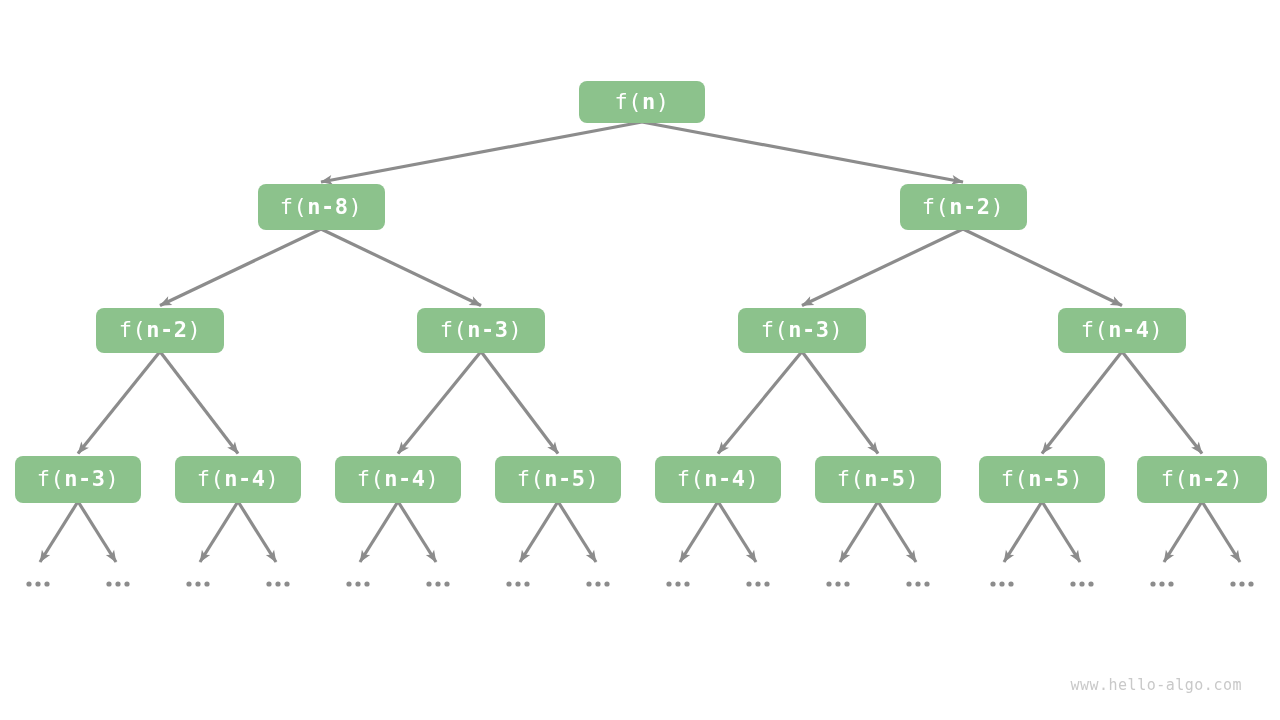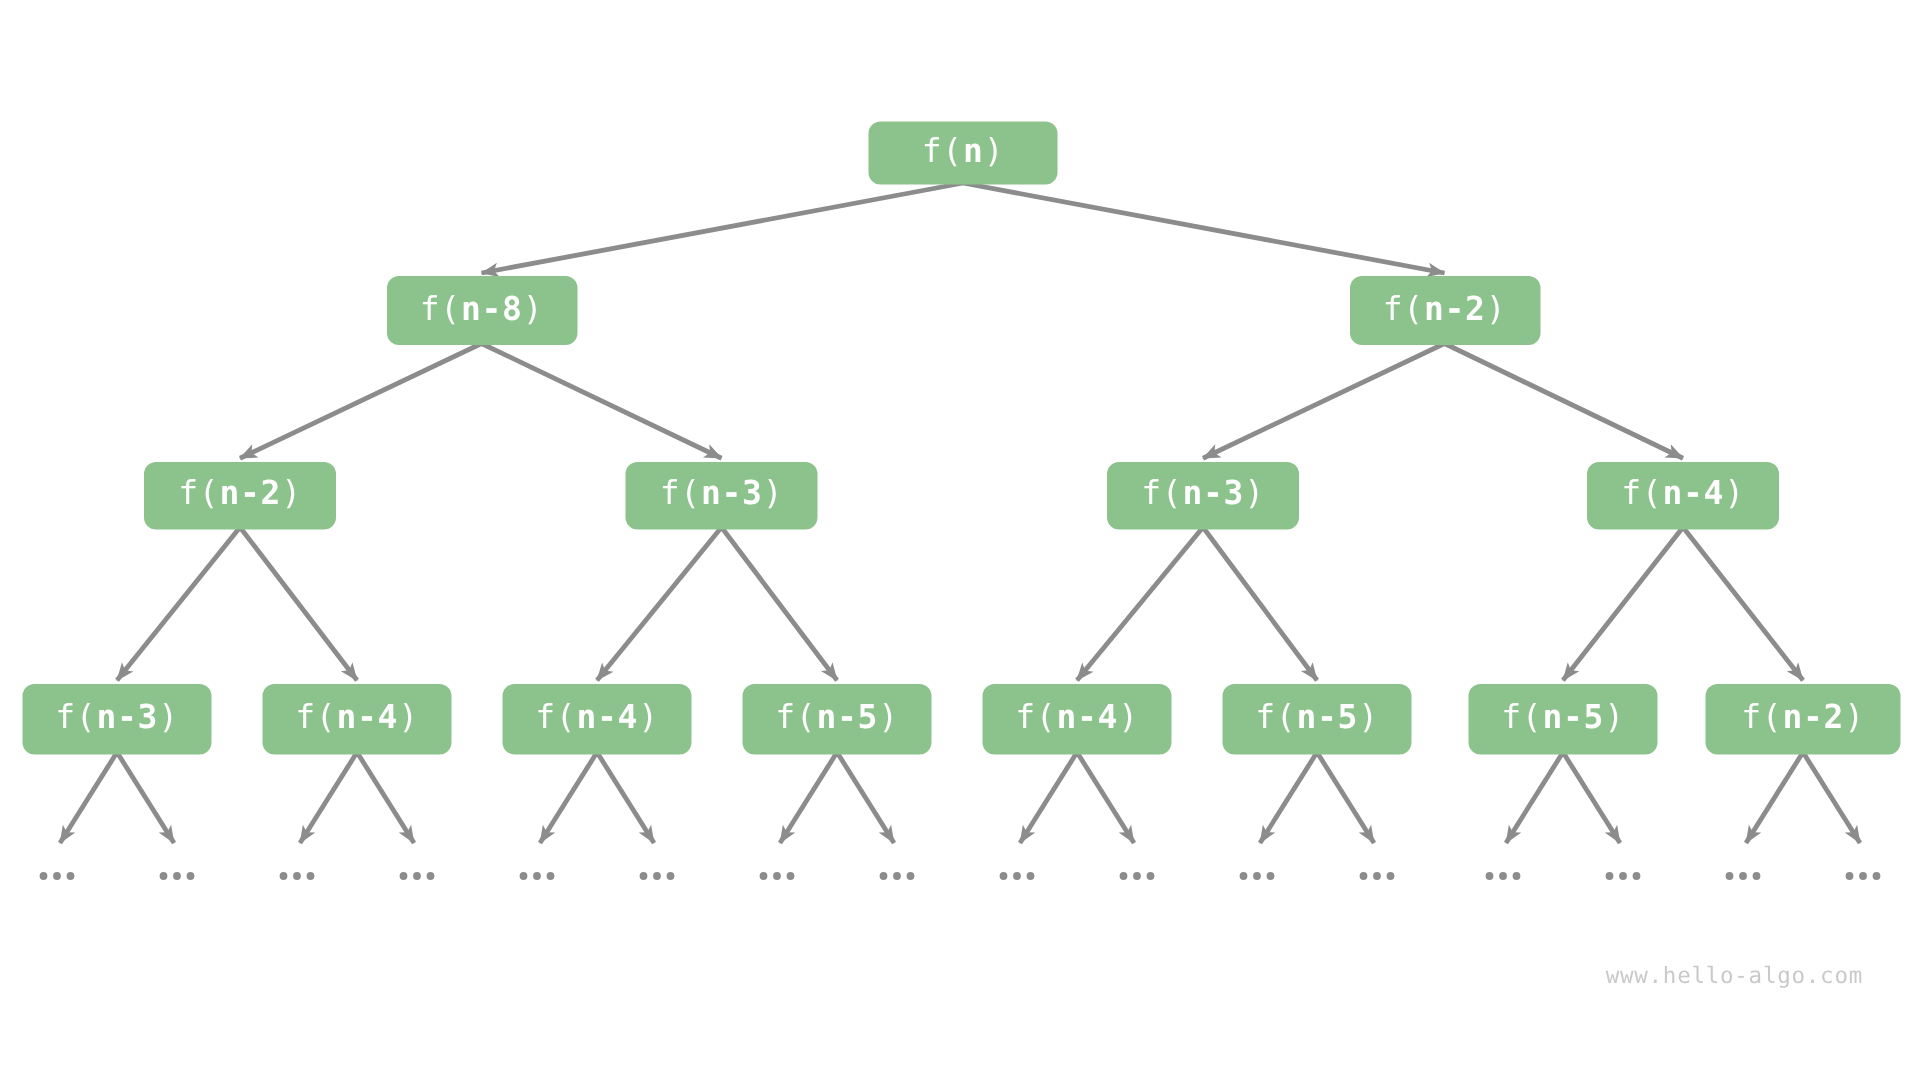--- a/index.html
+++ b/index.html
@@ -25,21 +25,21 @@
     color: #ffffff;
     font-size: 22px;
     line-height: 1;
     letter-spacing: 0.5px;
     white-space: nowrap;
   }
   .node .arg { font-weight: bold; }
   .watermark {
     position: absolute;
     right: 38px;
-    top: 641px;
+    top: 676px;
     font-size: 15px;
     letter-spacing: 0.5px;
     color: #c9c9c9;
   }
 </style>
 </head>
 <body>
 
 <div id="canvas">
   <svg id="edges-layer" width="1280" height="720" viewBox="0 0 1280 720" xmlns="http://www.w3.org/2000/svg">

